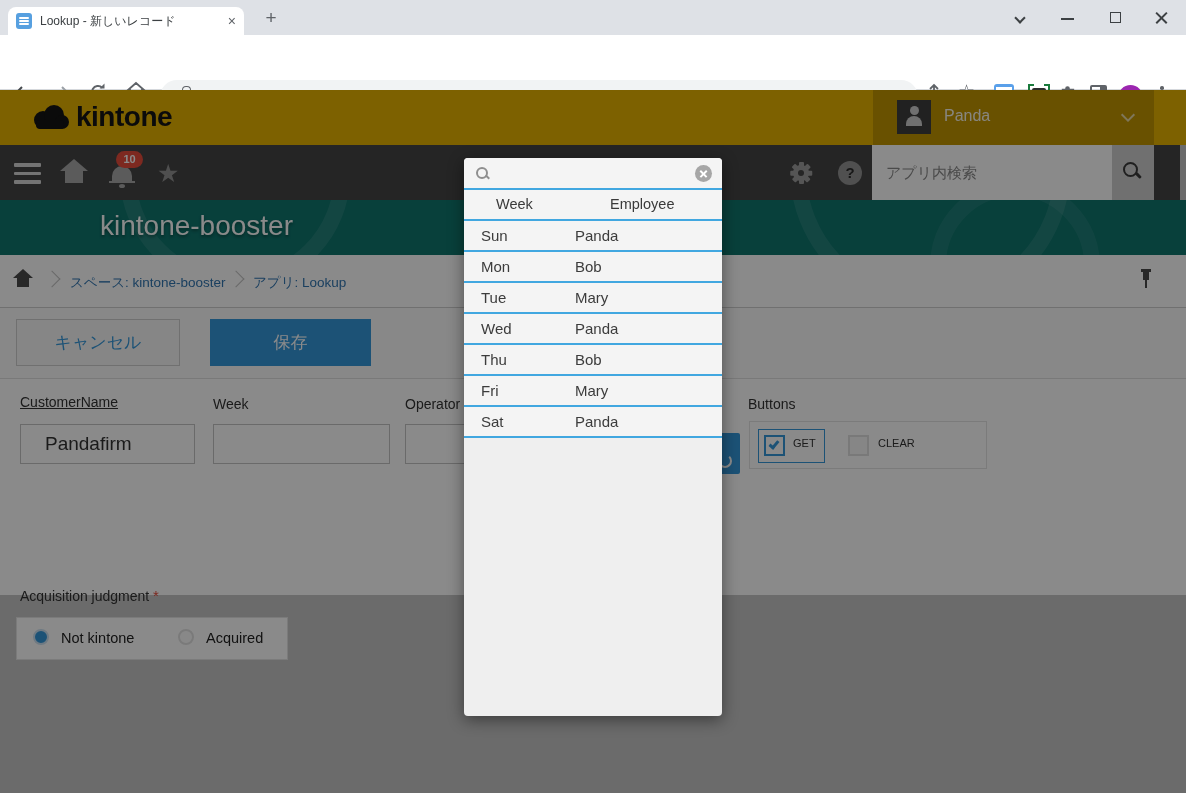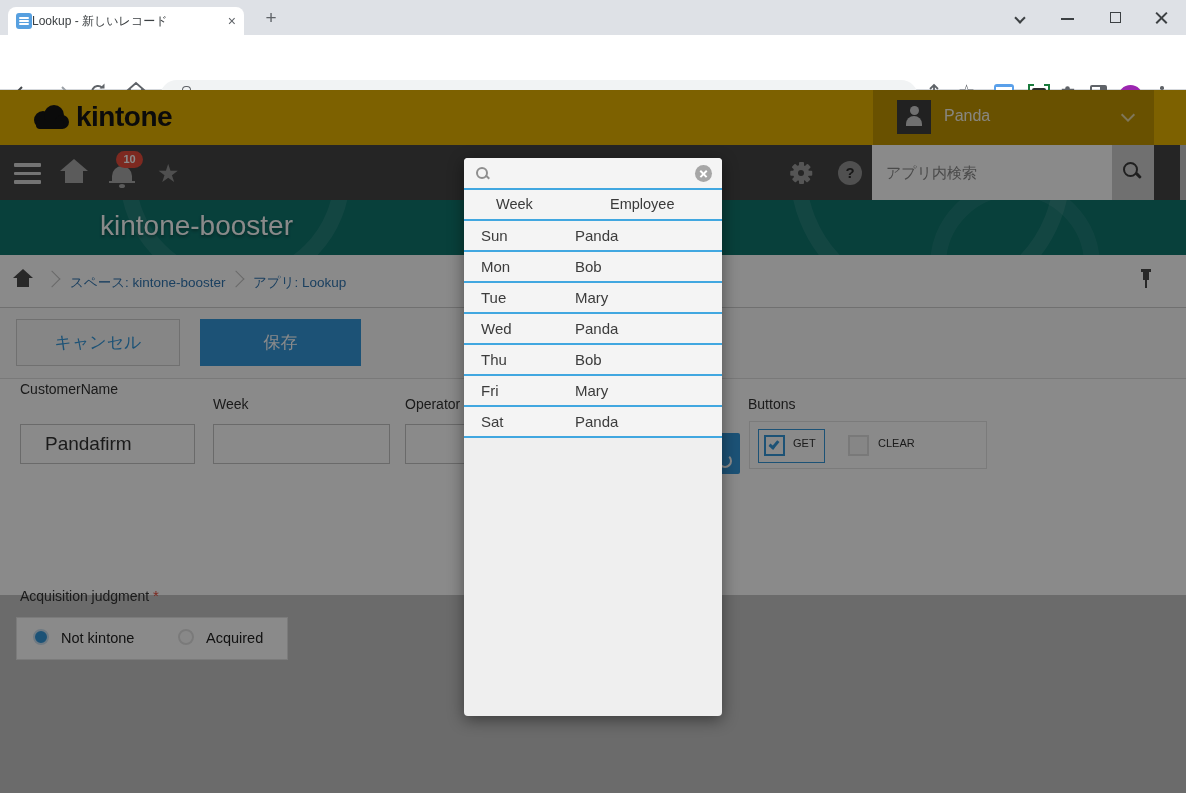--- a/index.html
+++ b/index.html
@@ -7,21 +7,21 @@
     font-family:"Liberation Sans","DejaVu Sans",sans-serif; }
   #screen { position:relative; width:1186px; height:793px; overflow:hidden; }
 
   
   .tabstrip { position:absolute; left:0; top:0; width:1186px; height:35px; background:#dee1e6; }
   .tab { position:absolute; left:8px; top:7px; width:236px; height:28px; background:#fff;
     border-radius:8px 8px 0 0; display:flex; align-items:center; padding:0 8px; }
   .favicon { width:16px; height:16px; border-radius:3px; background:#57a0e0; position:relative; flex:0 0 16px; }
   .favicon i { position:absolute; left:3px; height:2px; width:10px; background:#fff; border-radius:1px; }
   .favicon i:nth-child(1){top:4px;} .favicon i:nth-child(2){top:7px;} .favicon i:nth-child(3){top:10px;}
-  .tab-title { font-size:12px; color:#3c4043; margin-left:0; white-space:nowrap; overflow:hidden; flex:1; }
+  .tab-title { font-size:12px; color:#3c4043; margin-left:8px; white-space:nowrap; overflow:hidden; flex:1; }
   .tab-close { font-size:14px; color:#5f6368; margin-left:6px; cursor:default; }
   .newtab { position:absolute; left:258px; top:5px; width:26px; height:26px; font-size:19px; color:#5f6368;
     text-align:center; line-height:26px; }
   .wc { position:absolute; top:8px; width:20px; height:20px; }
   .wc-chevron { left:1012px; } .wc-chevron b { position:absolute; left:4px; top:6px; width:8px; height:8px;
     border-left:2px solid #3c4043; border-bottom:2px solid #3c4043; transform:rotate(-45deg); }
   .wc-min { left:1058px; } .wc-min b { position:absolute; left:3px; top:10px; width:13px; height:2px; background:#3c4043; }
   .wc-max { left:1106px; } .wc-max b { position:absolute; left:4px; top:4px; width:11px; height:11px; border:1.5px solid #3c4043; }
   .wc-close { left:1152px; } .wc-close b,.wc-close i { position:absolute; left:2px; top:9px; width:15px; height:1.8px; background:#3c4043; }
   .wc-close b { transform:rotate(45deg);} .wc-close i { transform:rotate(-45deg);}
@@ -115,21 +115,21 @@
   .bc-link { position:absolute; top:19px; font-size:13.5px; color:#3276b1; text-decoration:none; }
   .bc-link.l1 { left:70px; } .bc-link.l2 { left:253px; }
   .pin { position:absolute; left:1139px; top:14px; width:14px; height:24px; }
   .pin .head { position:absolute; left:2px; top:0; width:10px; height:3px; background:#4a4a4a; }
   .pin .bodyp { position:absolute; left:4px; top:3px; width:6px; height:8px; background:#4a4a4a; }
   .pin .needle { position:absolute; left:6.3px; top:11px; width:1.6px; height:8px; background:#4a4a4a; }
 
   .actionbar { position:absolute; left:0; top:218px; width:1186px; height:70px; background:#fbfbfb; }
   .btn-cancel { position:absolute; left:16px; top:229px; width:164px; height:47px; background:#f7f7f7;
     border:1px solid #cfcfcf; color:#3498db; font-size:17px; text-align:center; line-height:45px; }
-  .btn-save { position:absolute; left:200px; top:229px; width:161px; height:47px; background:#3498db;
+  .btn-save { position:absolute; left:210px; top:229px; width:161px; height:47px; background:#3498db;
     color:#fff; font-size:17px; text-align:center; line-height:47px; }
 
   .formarea { position:absolute; left:0; top:288px; width:1186px; height:217px; background:#fff; border-top:1px solid #e0e0e0; }
   .flabel { position:absolute; font-size:14px; color:#333; }
   .finput { position:absolute; height:40px; }
   .finput input { width:100%; height:100%; border:1px solid #c4c4c4; background:#fff; font-size:19px;
     padding:0 24px; color:#333; outline:none; font-family:inherit; }
   .lk-getbtn { position:absolute; left:598px; top:54px; width:142px; height:41px; background:#3498db; border-radius:2px; }
   .lk-getbtn .arc { position:absolute; right:8px; bottom:6px; width:14px; height:14px; border:2.5px solid #fff;
     border-radius:50%; border-top-color:transparent; }
@@ -322,21 +322,21 @@
           <span class="bodyp"></span>
           <span class="needle"></span>
       </div>
     </div>
 
     <div class="actionbar"></div>
     <div class="btn-cancel">キャンセル</div>
     <div class="btn-save">保存</div>
 
     <div class="formarea">
-      <span class="flabel" style="left:20px; top:2px;">CustomerName</span>
+      <span class="flabel" style="left:20px; top:15px;text-decoration:underline;">CustomerName</span>
       <span class="flabel" style="left:213px; top:17px;">Week</span>
       <span class="flabel" style="left:405px; top:17px;">Operator</span>
       <span class="flabel" style="left:748px; top:17px;">Buttons</span>
 
       <div class="finput" style="left:20px; top:45px; width:175px;">
         <input type="text" value="Pandafirm" style="">
       </div>
       <div class="finput" style="left:213px; top:45px; width:177px;">
         <input type="text" value="" style="">
       </div>

